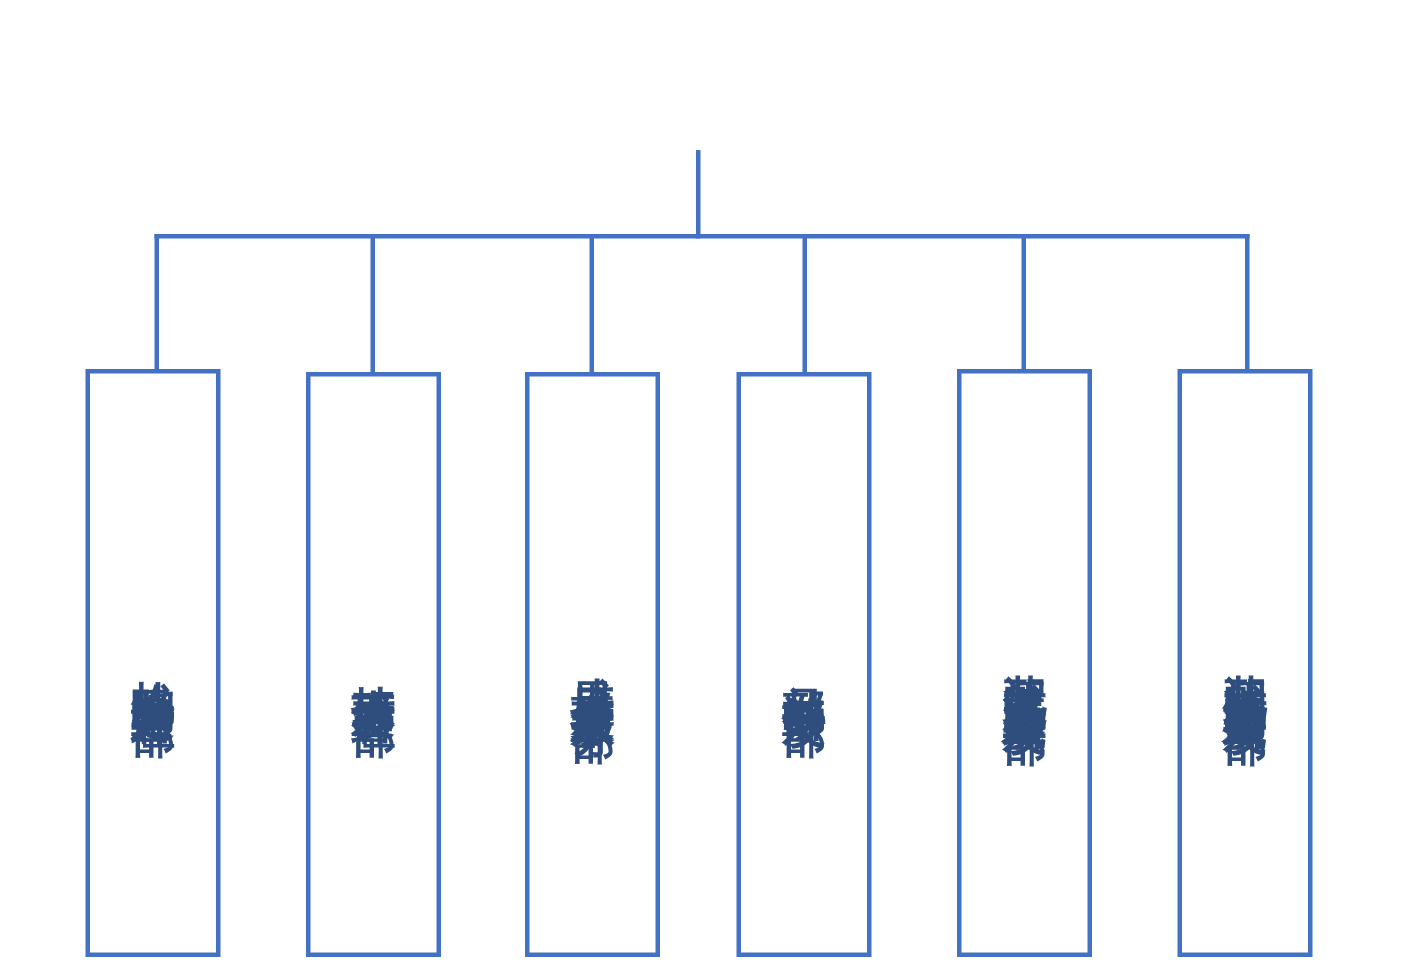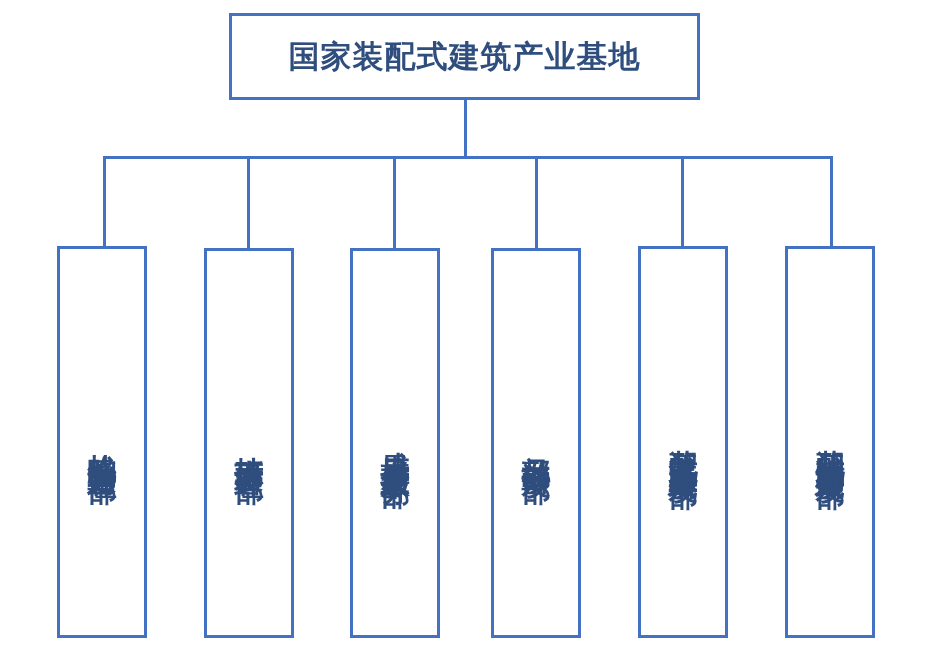--- a/index.html
+++ b/index.html
@@ -88,23 +88,20 @@
   .drop-2      { left: 393px; top: 156px; height: 92px; }
   .drop-3      { left: 535px; top: 156px; height: 92px; }
   .drop-4      { left: 681px; top: 156px; height: 92px; }
   .drop-5      { left: 830px; top: 156px; height: 92px; }
 </style>
 </head>
 <body>
 
 <div id="org-chart" style="background: rgb(255, 255, 255);">
 
-  <div class="node node-root" style="border-color: rgb(67, 114, 196); background: rgb(255, 255, 255);">
-    <span class="node-label" style="color: rgb(47, 78, 126);">国家装配式建筑产业基地</span>
-  </div>
 
   <div class="conn conn-v stem" style="background: rgb(67, 114, 196);"></div>
   <div class="conn conn-h bus" style="background: rgb(67, 114, 196);"></div>
   <div class="conn conn-v drop-0" style="background: rgb(67, 114, 196);"></div>
   <div class="conn conn-v drop-1" style="background: rgb(67, 114, 196);"></div>
   <div class="conn conn-v drop-2" style="background: rgb(67, 114, 196);"></div>
   <div class="conn conn-v drop-3" style="background: rgb(67, 114, 196);"></div>
   <div class="conn conn-v drop-4" style="background: rgb(67, 114, 196);"></div>
   <div class="conn conn-v drop-5" style="background: rgb(67, 114, 196);"></div>
 

